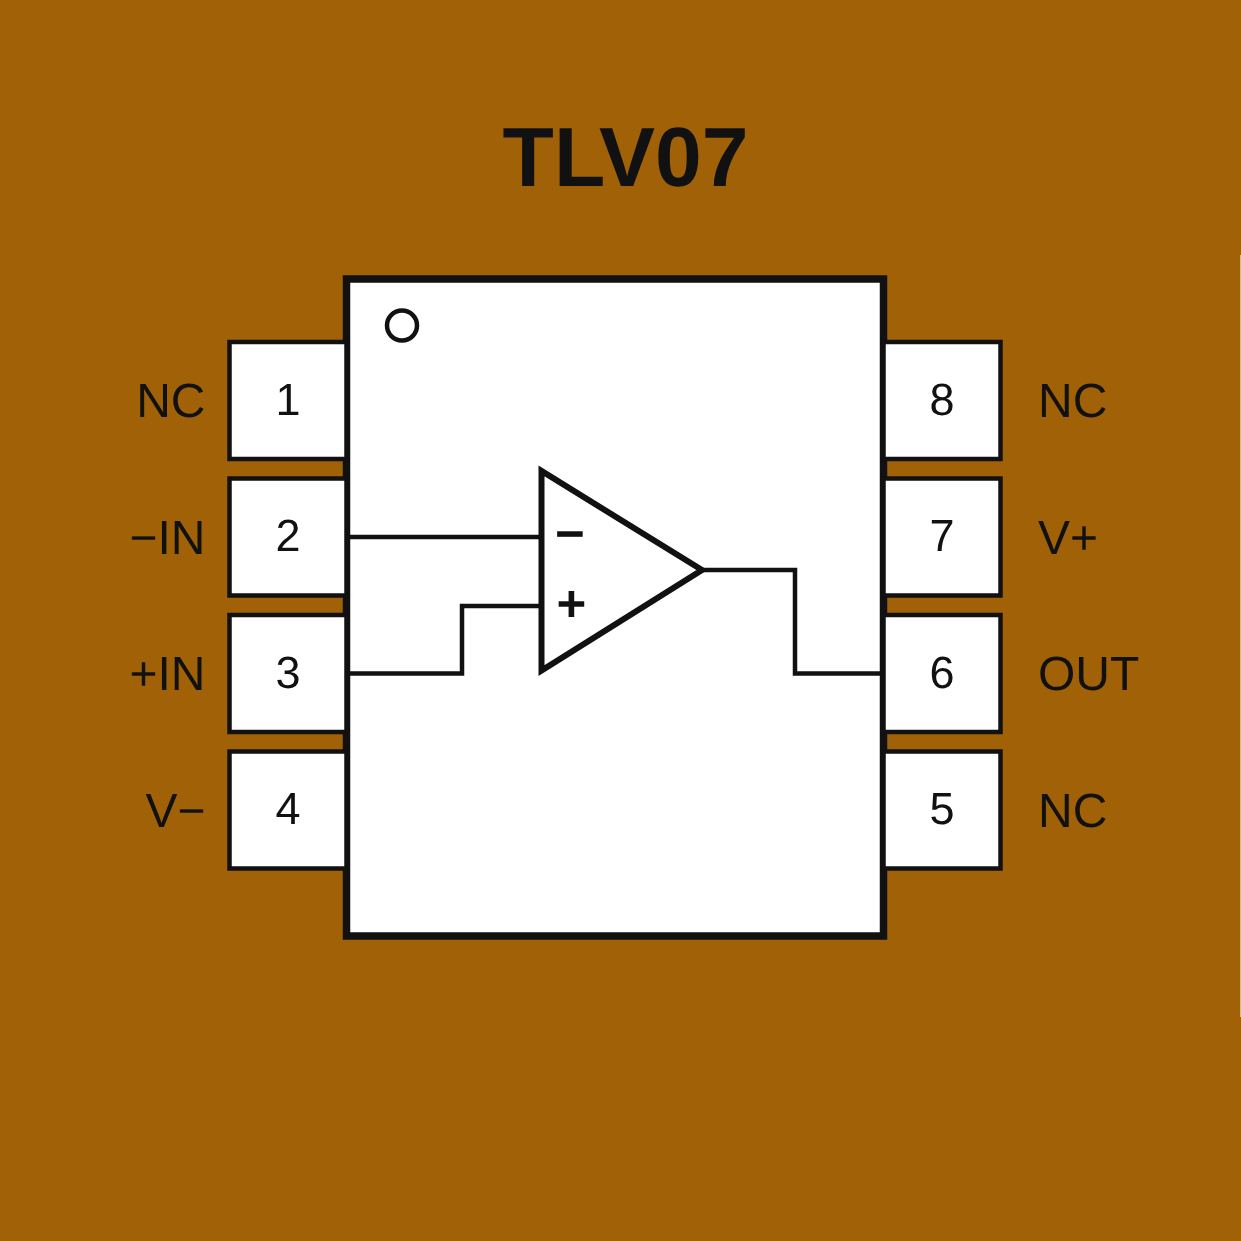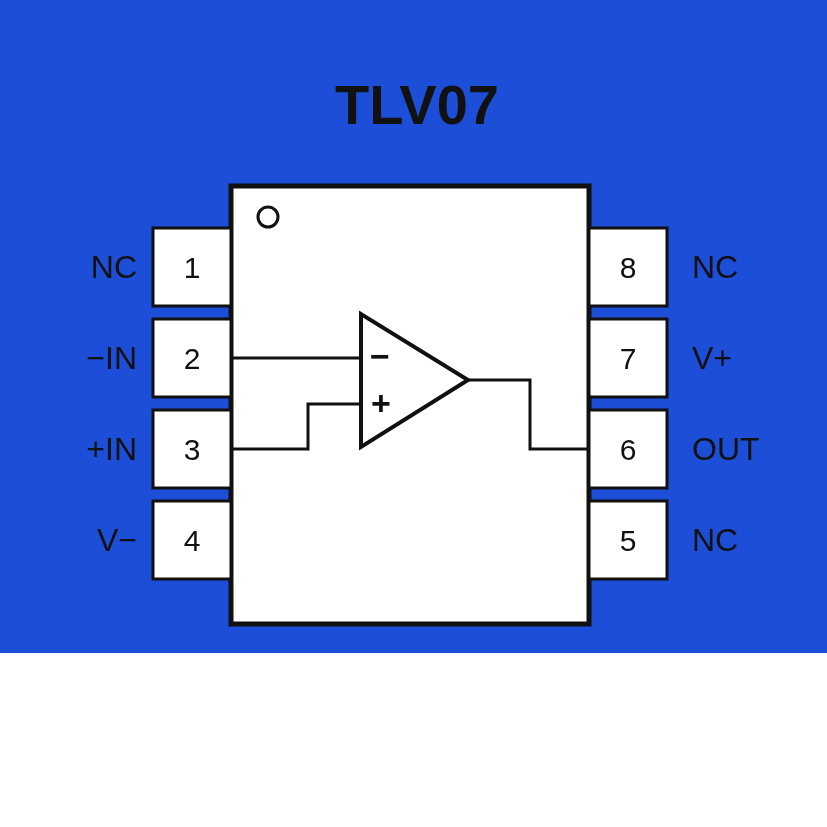--- a/index.html
+++ b/index.html
@@ -3,22 +3,22 @@
 <meta charset="utf-8">
 <style>
   html, body {
     margin: 0;
     padding: 0;
     background: #ffffff;
   }
   .stage {
     position: relative;
     width: 827px;
-    height: 653px;
-    background: #1d4ed8;
+    height: 827px;
+    background: #a16207;
     font-family: "Liberation Sans", sans-serif;
     overflow: hidden;
   }
   svg text {
     font-family: "Liberation Sans", sans-serif;
     fill: #111111;
   }
   .title-text {
     font-size: 56px;
     font-weight: bold;

